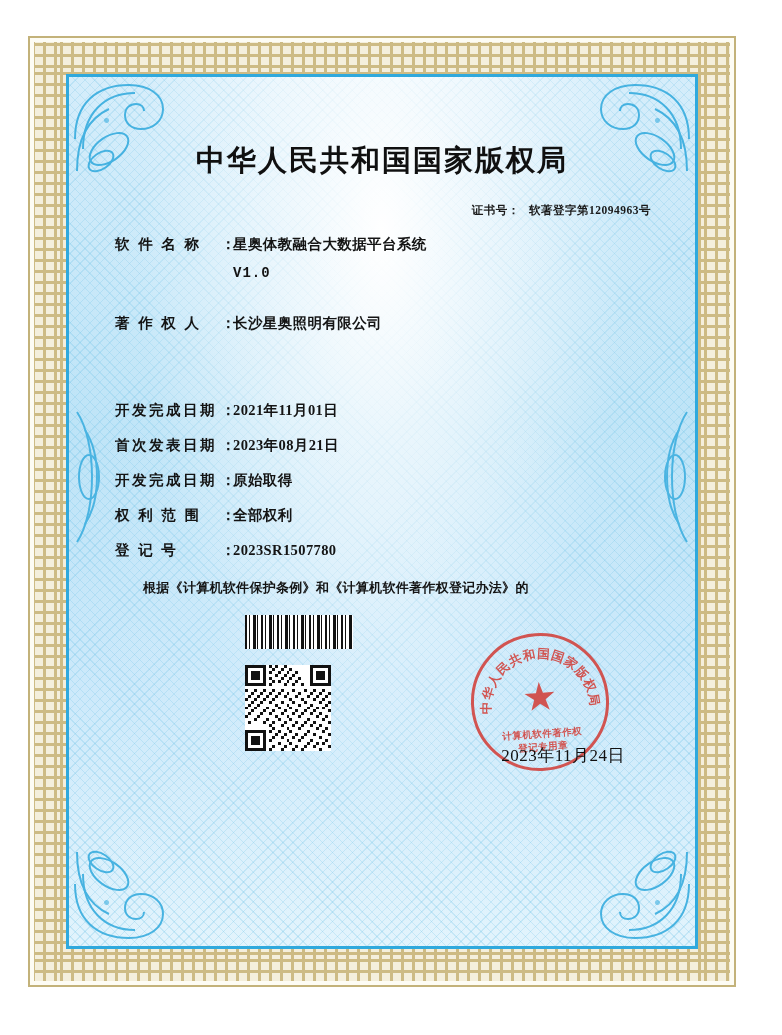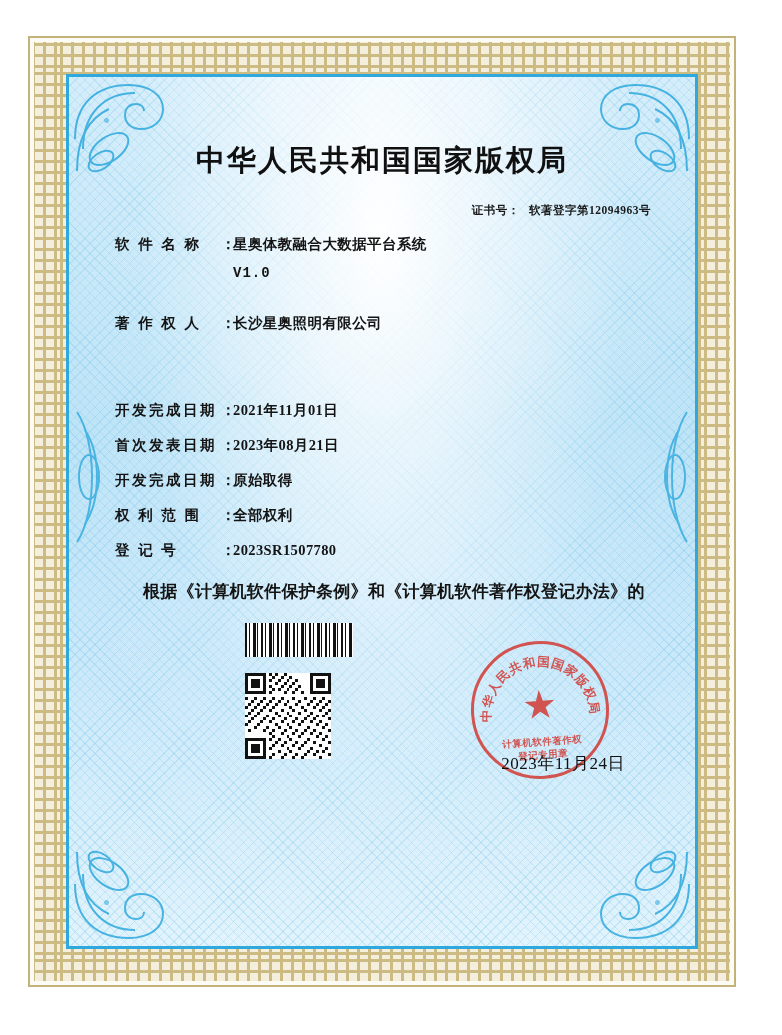--- a/index.html
+++ b/index.html
@@ -187,21 +187,21 @@
     margin-top: 8px;
   }
 
   .gap-lg { height: 46px; }
   .gap-md { height: 26px; }
 
   .field-row.compact { margin-bottom: 14px; }
 
   .paragraph {
     padding: 0 14px 0 12px;
-    font-size: 17px;
+    font-size: 13px;
     font-weight: bold;
     line-height: 2.0;
     color: #141414;
     text-align: justify;
     letter-spacing: 0.3px;
   }
   .paragraph .indent { display: inline-block; width: 28px; }
 
   
   .codes-area {

